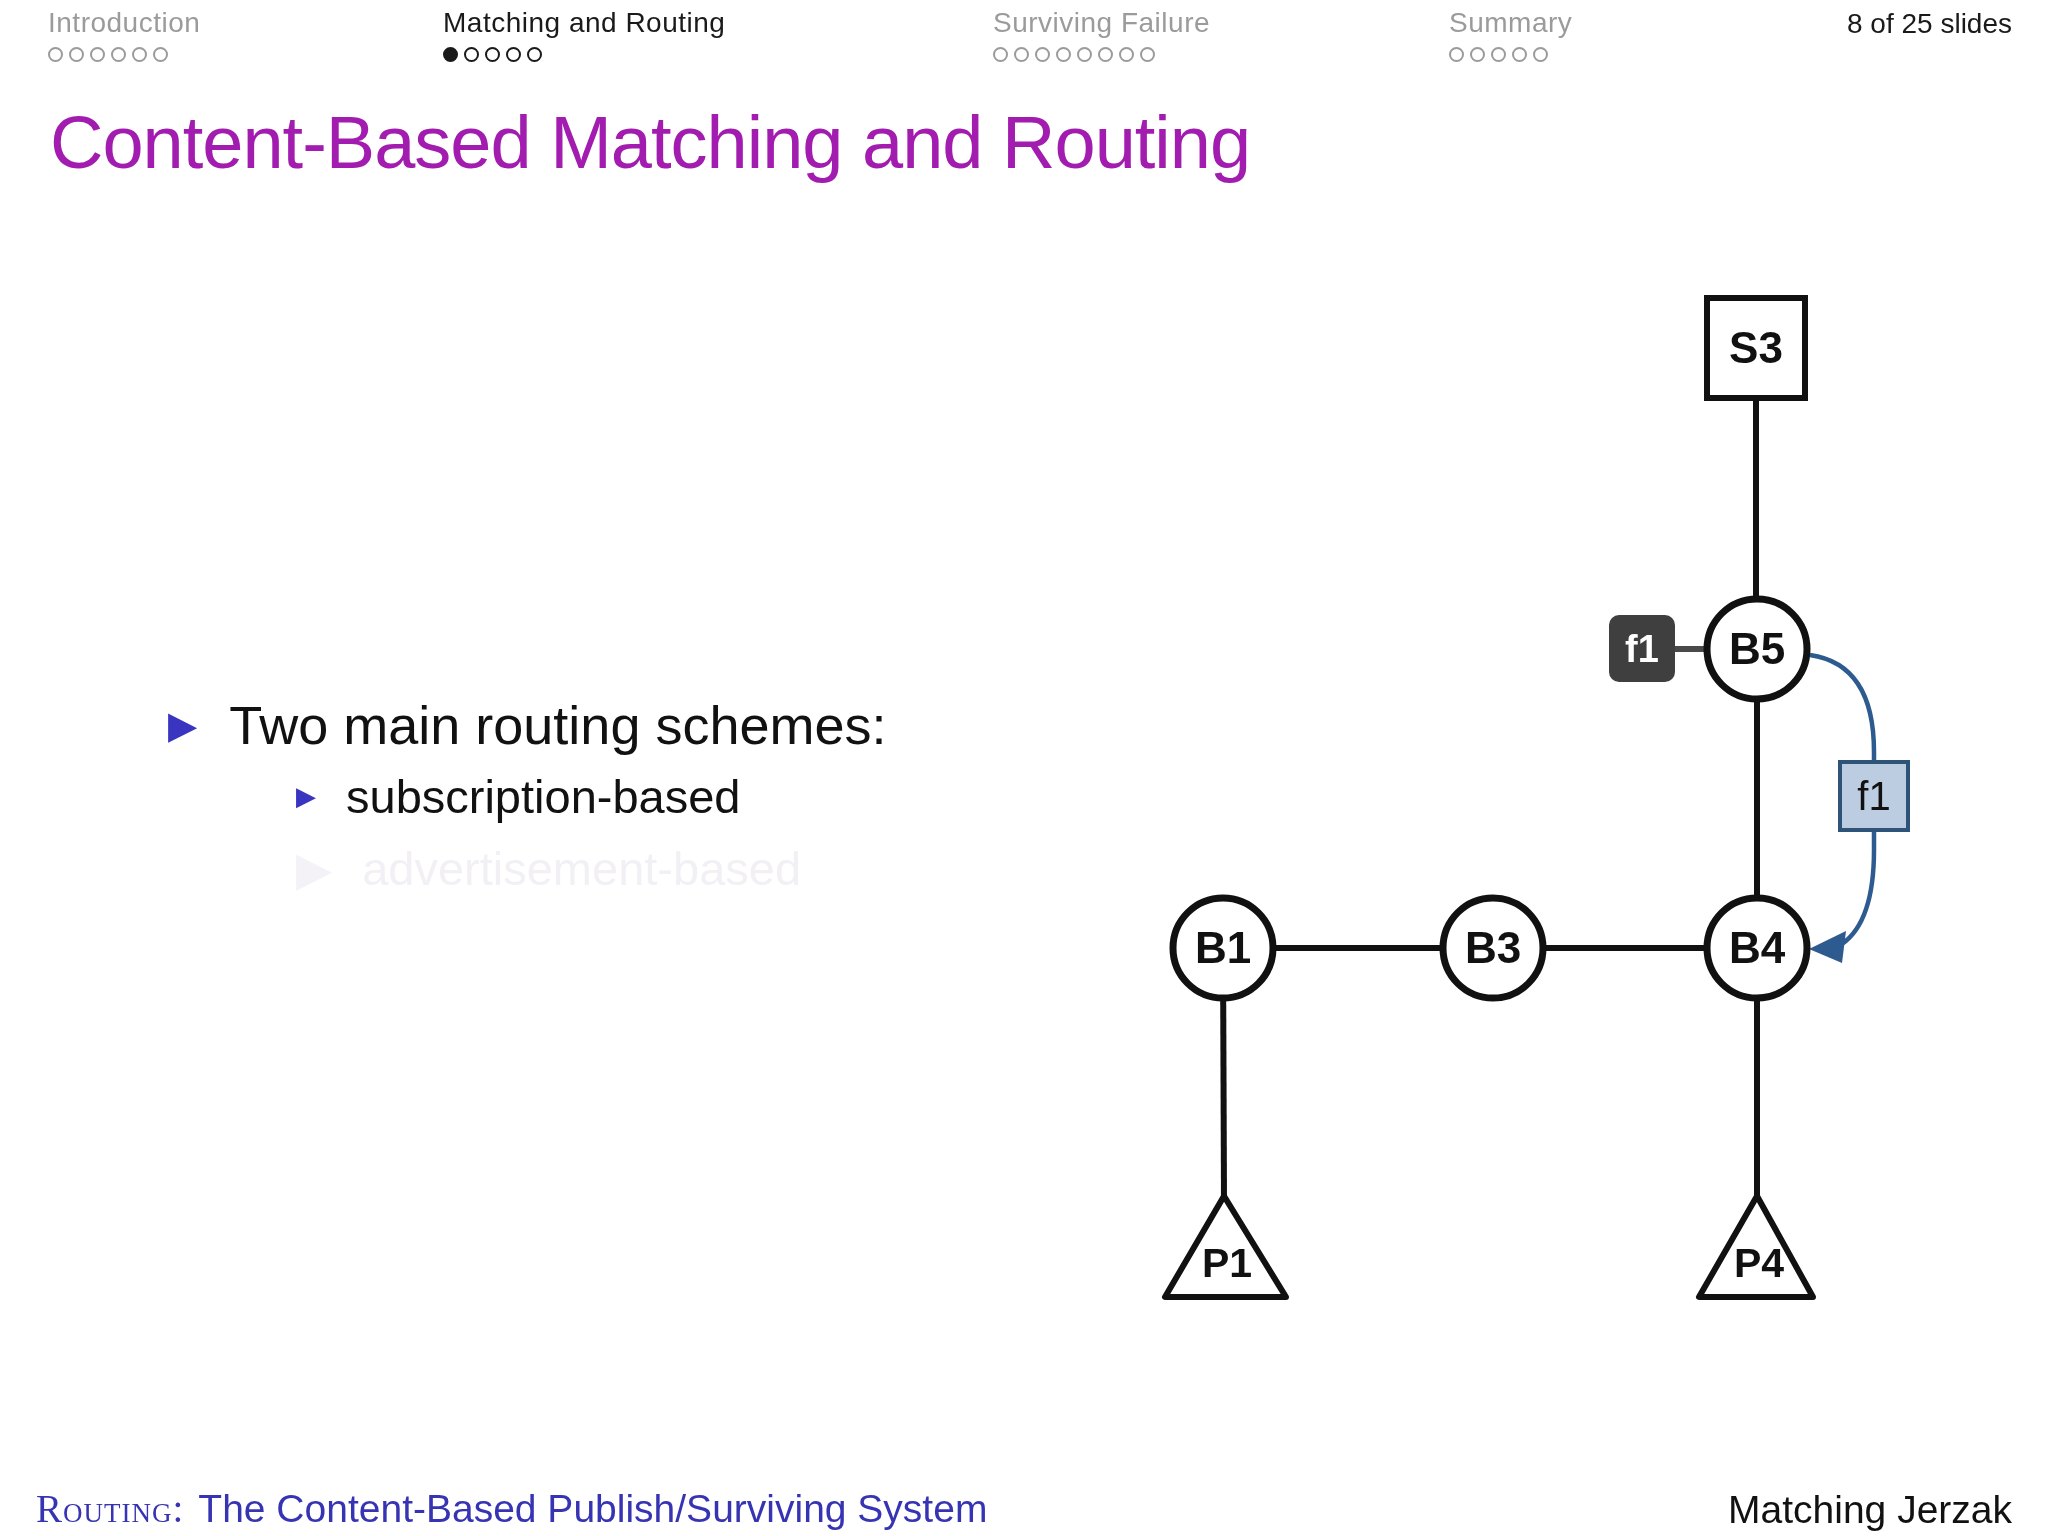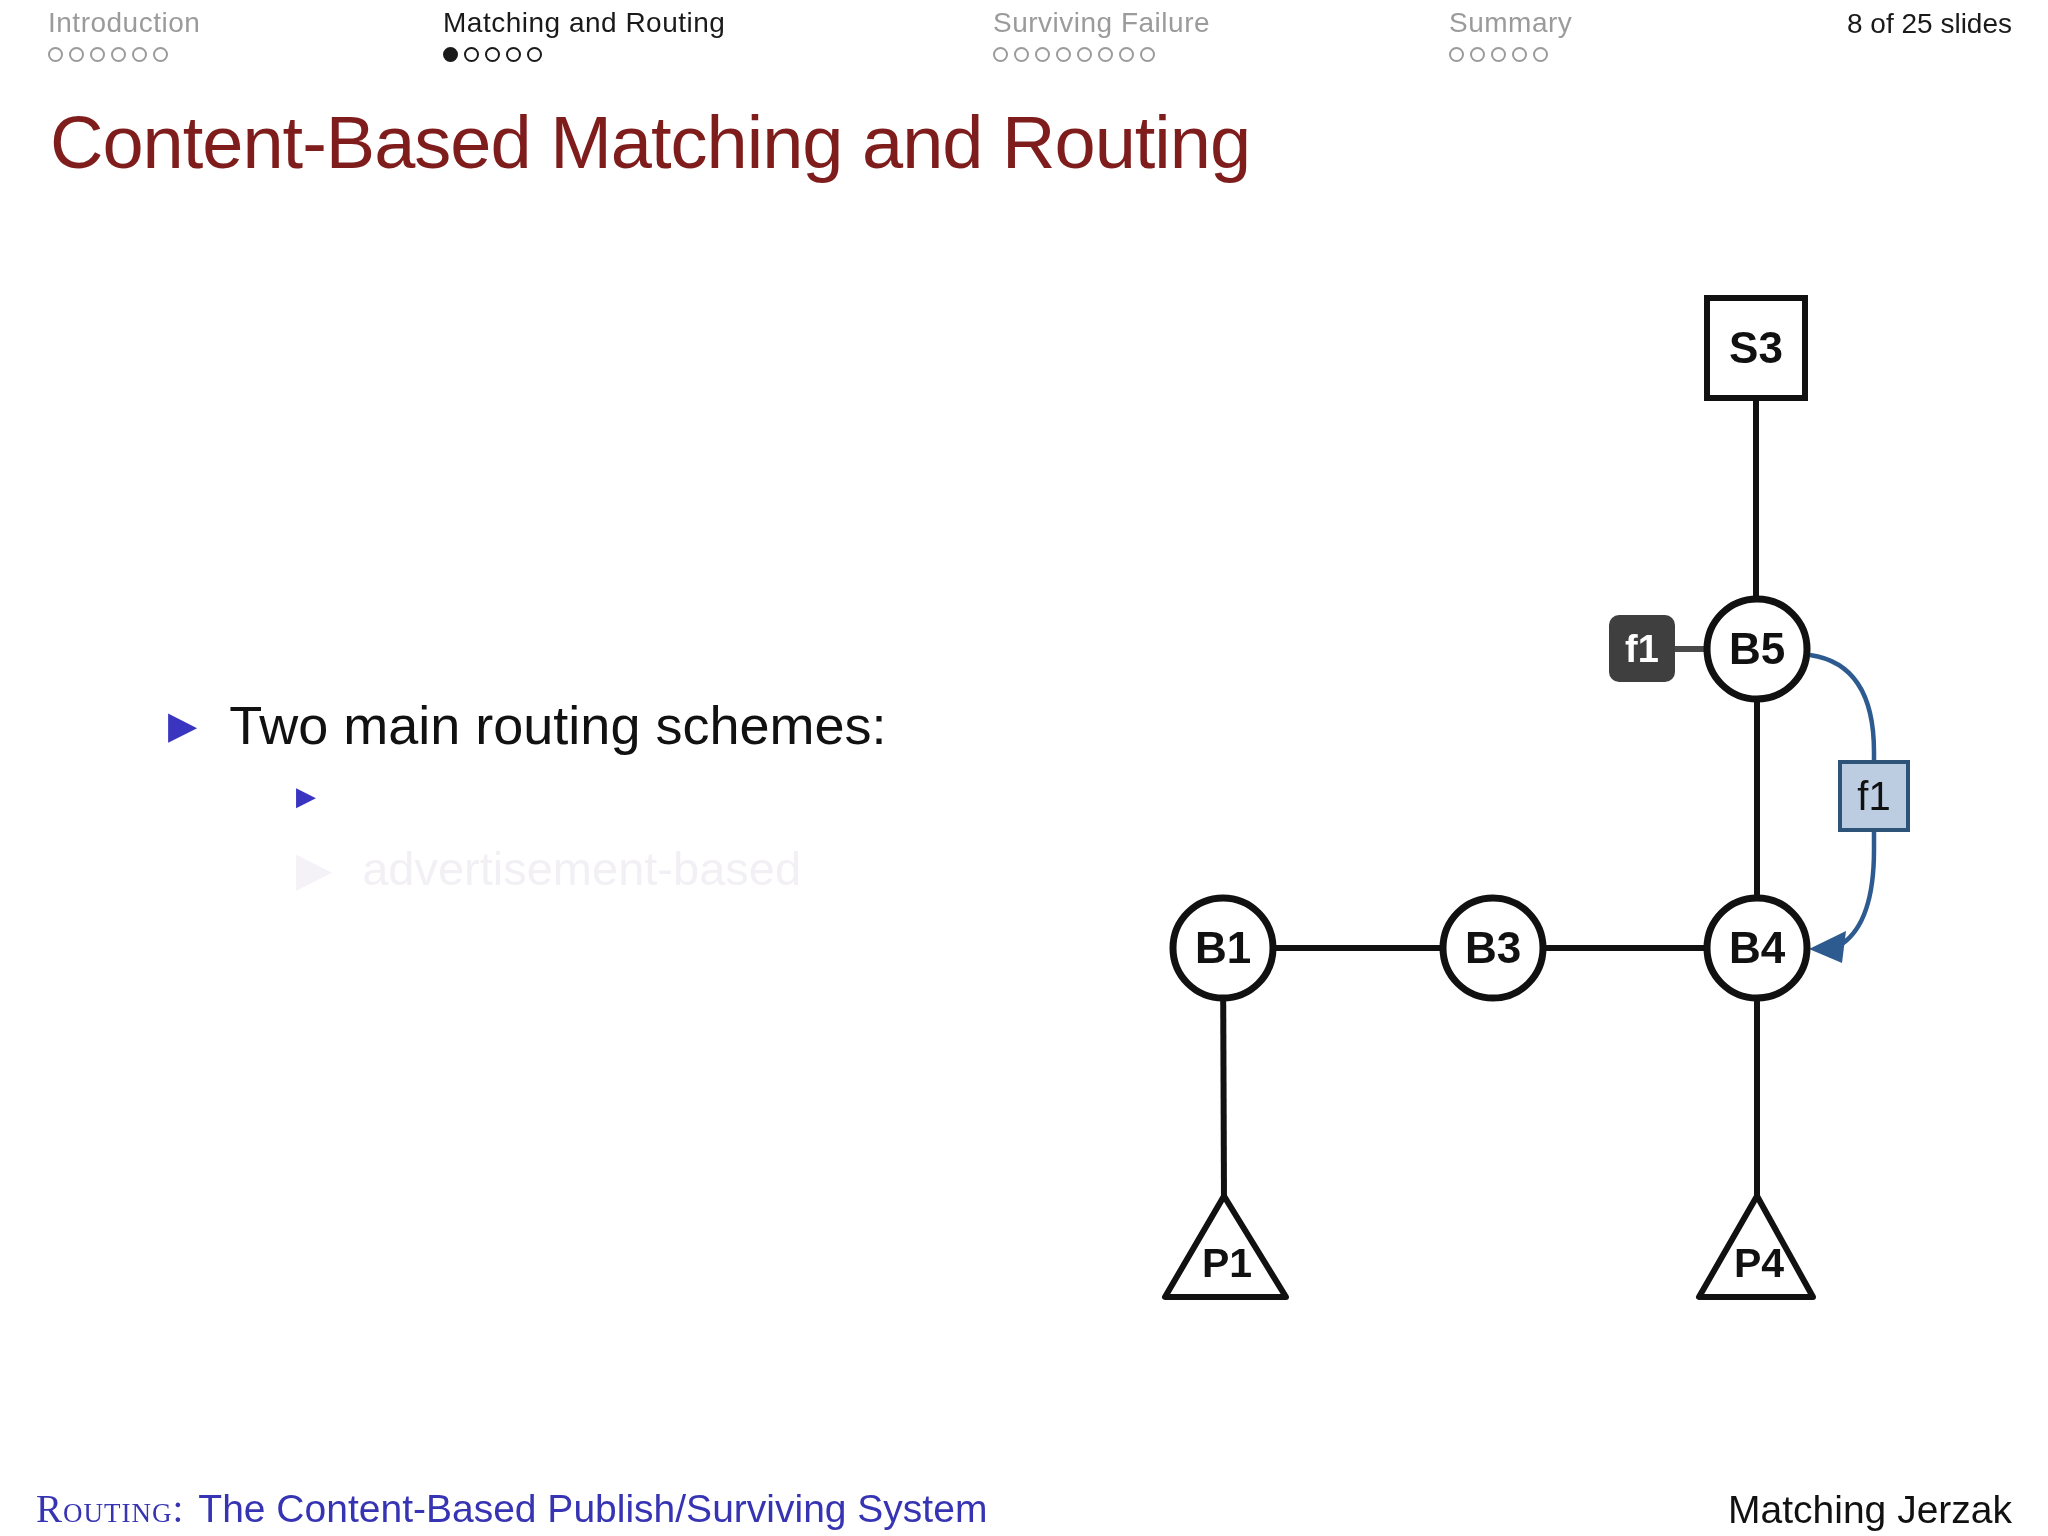--- a/index.html
+++ b/index.html
@@ -17,21 +17,21 @@
   .nav-section.active .nav-label{color:#1a1a1a;}
   .dot-row{display:flex;gap:6px;margin-top:8px;}
   .dot{width:15px;height:15px;border-radius:50%;border:2.5px solid #9b9b9b;box-sizing:border-box;background:#fff;}
   .dot.active{border-color:#1a1a1a;}
   .dot.filled{background:#1a1a1a;border-color:#1a1a1a;}
   .slide-counter{position:absolute;top:8px;right:36px;font-size:28px;color:#1a1a1a;text-align:right;}
   
   .frame-title{
     position:absolute;left:50px;top:100px;
     font-size:74px;letter-spacing:-1px;
-    color:#7f1d1d;white-space:nowrap;
+    color:#a21caf;white-space:nowrap;
   }
   
   .bullet-row{position:absolute;display:flex;align-items:center;color:#111;}
   .bullet-row .tri{color:#3a35c0;}
   .row-main{left:168px;top:694px;height:62px;font-size:54px;gap:32px;}
   .row-main .tri{font-size:38px;}
   .row-sub{left:296px;top:768px;height:56px;font-size:47px;gap:30px;}
   .row-sub .tri{font-size:26px;}
   .row-faded{left:296px;top:840px;height:56px;font-size:47px;gap:30px;color:#f2f0f5;}
   .row-faded .tri{color:#f4f2f7;}
@@ -99,20 +99,21 @@
   <div class="slide-counter">8 of 25 slides</div>
 
   <div class="frame-title">Content-Based Matching and Routing</div>
 
   <div class="bullet-row row-main">
     <span class="tri">▶</span>
     <span>Two main routing schemes:</span>
   </div>
   <div class="bullet-row row-sub">
     <span class="tri">▶</span>
+    <span>subscription-based</span>
   </div>
   <div class="bullet-row row-faded">
     <span class="tri">▶</span>
     <span>advertisement-based</span>
   </div>
 
   <svg id="diagram" width="2048" height="1536" viewBox="0 0 2048 1536">
 
     <g stroke="#111" stroke-width="6">
       <line x1="1756" y1="349" x2="1756" y2="649"></line>

